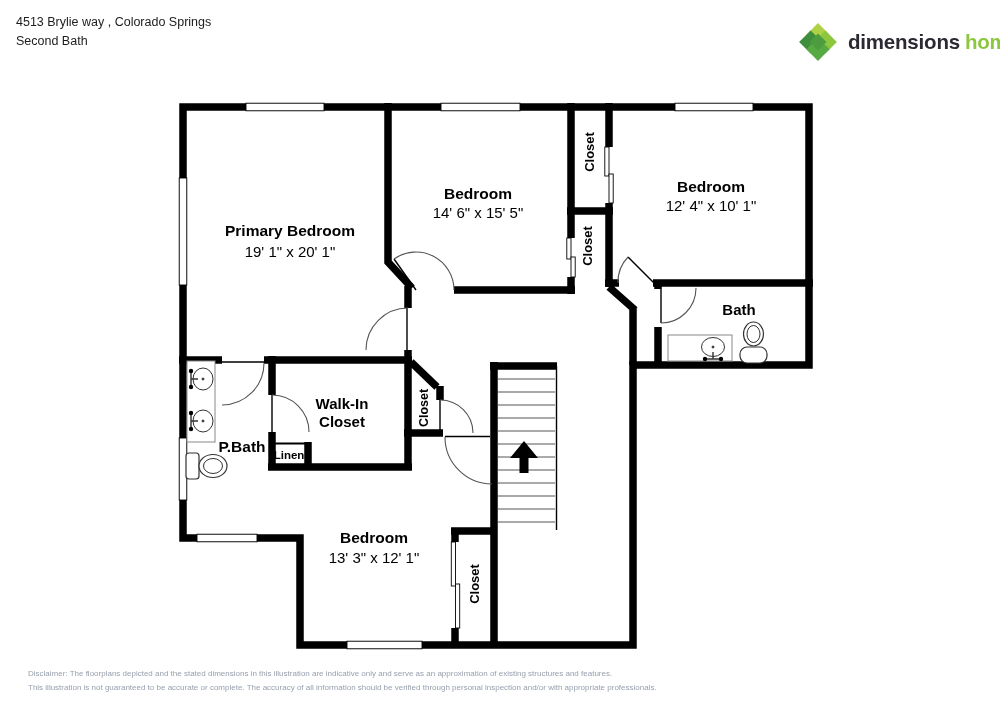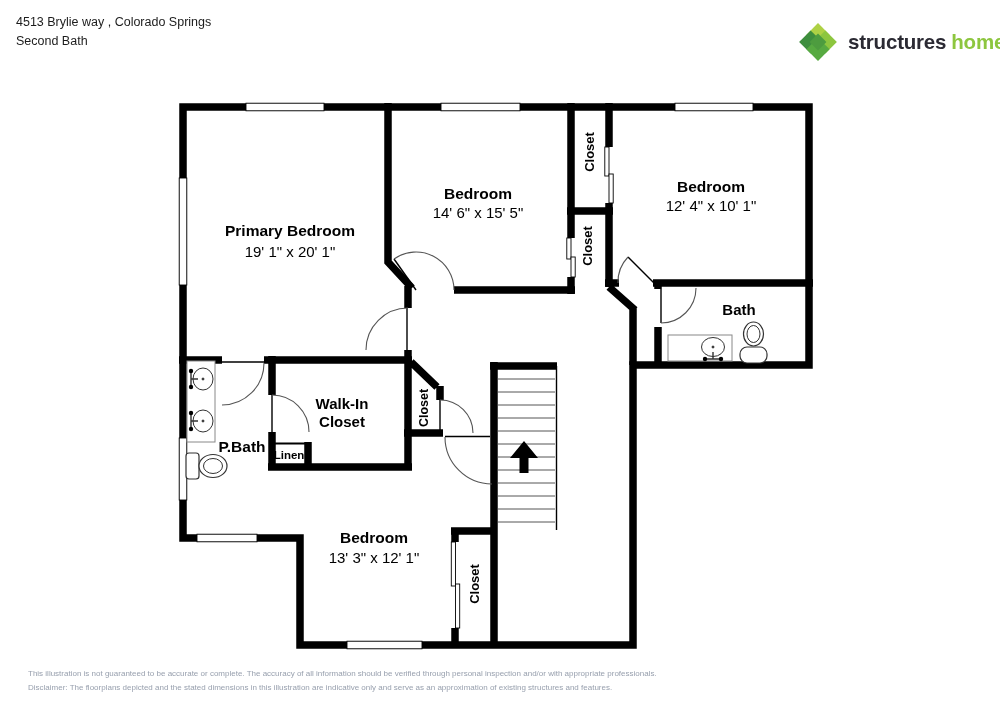--- a/index.html
+++ b/index.html
@@ -30,21 +30,21 @@
   </div>
 
   <div class="logo">
     <svg width="42" height="42" viewBox="0 0 40 40">
       <polygon points="20,2 31,13 20,24 9,13" fill="#aed145"></polygon>
       <polygon points="27,9 38,20 27,31 16,20" fill="#8dc63f"></polygon>
       <polygon points="13,9 24,20 13,31 2,20" fill="#3e8e3e"></polygon>
       <polygon points="20,16 31,27 20,38 9,27" fill="#57aa41"></polygon>
       <polygon points="20,12 28,20 20,28 12,20" fill="#4d9c3f"></polygon>
     </svg>
-    <div class="logo-text"><span class="logo-word1">structures</span><span class="logo-word2">homes</span></div>
+    <div class="logo-text"><span class="logo-word1">dimensions</span><span class="logo-word2">homes</span></div>
   </div>
 
   <svg class="plan-svg" width="1000" height="707" viewBox="0 0 1000 707">
 
     <path d="M183 107 L809 107 L809 365 L633 365 L633 645 L300 645 L300 538 L183 538 Z" fill="none" stroke="#000" stroke-width="7.5" stroke-linejoin="miter"></path>
 
     <path fill="none" stroke="#000" stroke-width="7.5" stroke-linejoin="miter" d="
       M388 103 L388 262 L412 288
       M454 290 L575 290
       M571 103 L571 238  M571 277 L571 294
@@ -200,17 +200,17 @@
       <text class="closet-label" transform="translate(594,152) rotate(-90)" text-anchor="middle">Closet</text>
       <text class="closet-label" transform="translate(592,246) rotate(-90)" text-anchor="middle">Closet</text>
       <text class="closet-label" transform="translate(428,408) rotate(-90)" style="font-size:12.5px" text-anchor="middle">Closet</text>
       <text class="closet-label" transform="translate(479,584) rotate(-90)" text-anchor="middle">Closet</text>
     </g>
 
     <path d="M272 443.5 H308" stroke="#000" stroke-width="2" fill="none"></path>
   </svg>
 
   <div class="footer">
+    <div>Disclaimer: The floorplans depicted and the stated dimensions in this illustration are indicative only and serve as an approximation of existing structures and features.</div>
     <div>This illustration is not guaranteed to be accurate or complete. The accuracy of all information should be verified through personal inspection and/or with appropriate professionals.</div>
-    <div>Disclaimer: The floorplans depicted and the stated dimensions in this illustration are indicative only and serve as an approximation of existing structures and features.</div>
   </div>
 
 </div>
 
 </body></html>

